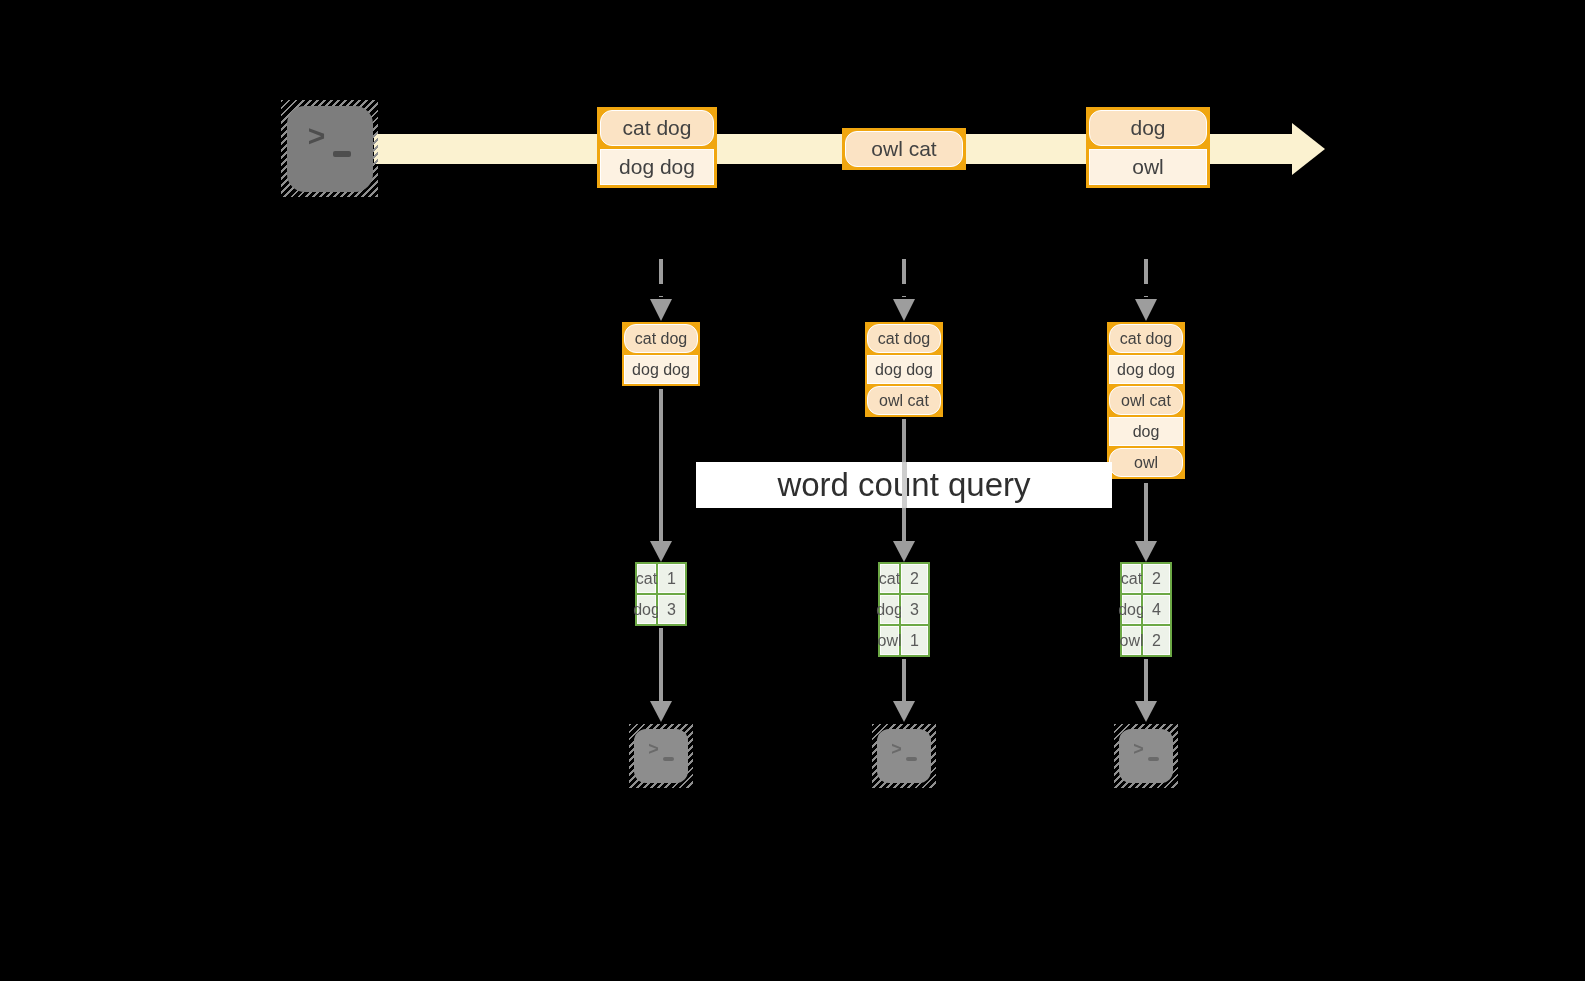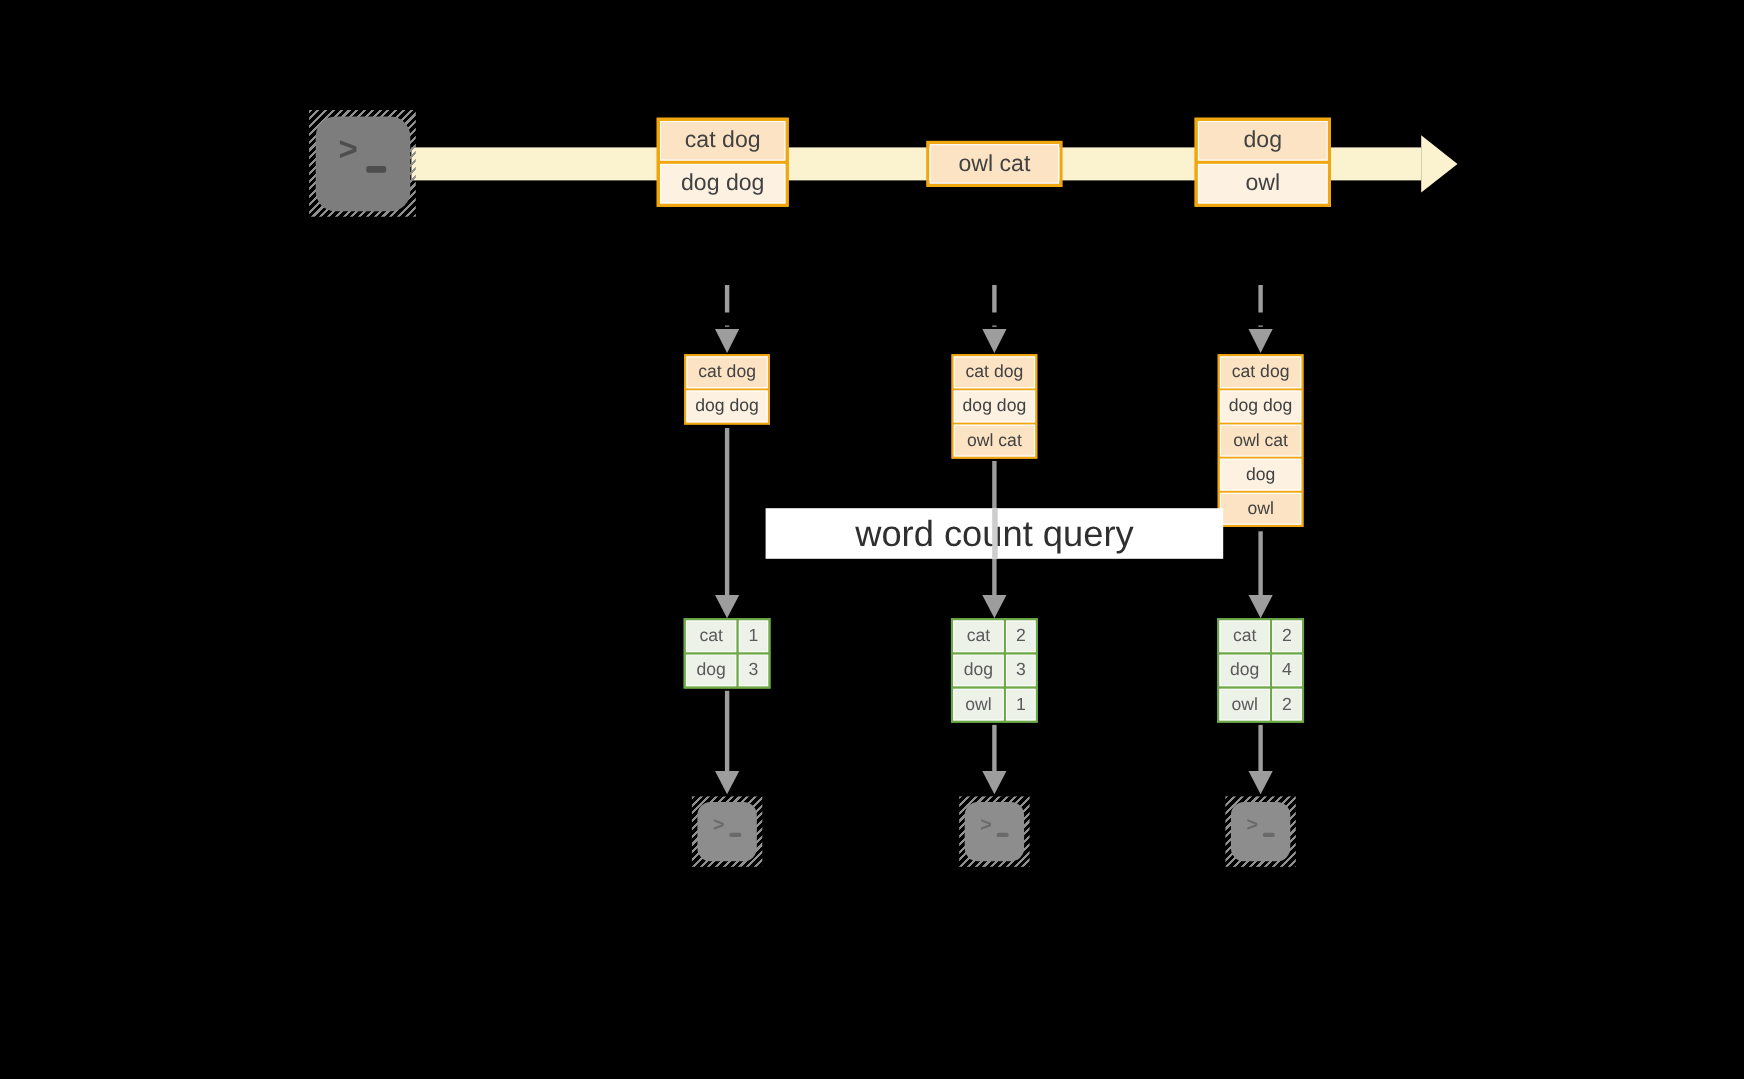--- a/index.html
+++ b/index.html
@@ -11,21 +11,21 @@
   }
   .layer{position:absolute;left:0;top:0;}
 
   
   .tbox{position:absolute;transform:translateX(-50%);width:114px;
         border:3px solid var(--gold);background:var(--gold);
         display:flex;flex-direction:column;gap:3px;}
   .tbox.w2{width:118px;}
   .trow{height:36px;display:flex;align-items:center;justify-content:center;
         font-size:21px;color:#424242;border:1px solid #ffffff;box-sizing:border-box;}
-  .fill-a{background:var(--peach);}
+  .fill-a{background:var(--peach);border-radius:12px;}
   .fill-b{background:var(--cream-row);}
 
   
   .stack{position:absolute;transform:translateX(-50%);width:74px;
          border:2px solid var(--gold);background:var(--gold);
          display:flex;flex-direction:column;gap:2px;}
   .srow{height:29px;display:flex;align-items:center;justify-content:center;
         font-size:16px;color:#424242;border:1px solid #ffffff;box-sizing:border-box;}
 
   
@@ -35,21 +35,21 @@
   .query-band span{font-size:33px;color:#2f2f2f;}
 
   
   .gtable{position:absolute;transform:translateX(-50%);
           background:var(--green);border:2px solid var(--green);
           display:flex;flex-direction:column;gap:2px;}
   .grow{display:flex;gap:2px;}
   .gcell{background:var(--gcell);display:flex;align-items:center;justify-content:center;
          height:29px;font-size:16px;color:#5a5a5a;
          box-shadow:inset 0 0 0 1px rgba(255,255,255,.8);}
-  .glabel{width:46px;}
+  .glabel{width:19px;}
   .gvalue{width:27px;}
 
   
   .term{position:absolute;display:flex;align-items:center;justify-content:center;
         background:repeating-linear-gradient(135deg,#909090 0 2px,transparent 2px 5px);}
   .term-inner{display:flex;align-items:center;justify-content:center;}
   .term-lg{width:97px;height:97px;}
   .term-lg .term-inner{width:86px;height:86px;border-radius:18px;background:#7d7d7d;}
   .term-lg .chev{font-size:30px;font-weight:bold;color:#4e4e4e;margin-top:-26px;}
   .term-lg .dash{width:18px;height:6px;border-radius:2px;background:#4e4e4e;margin-left:8px;margin-top:10px;}

